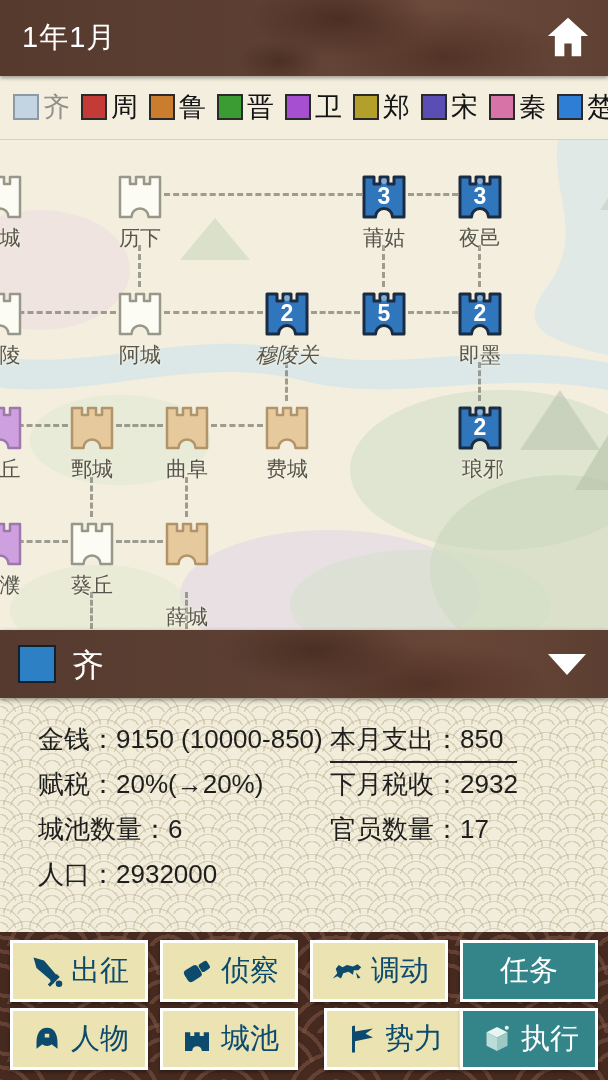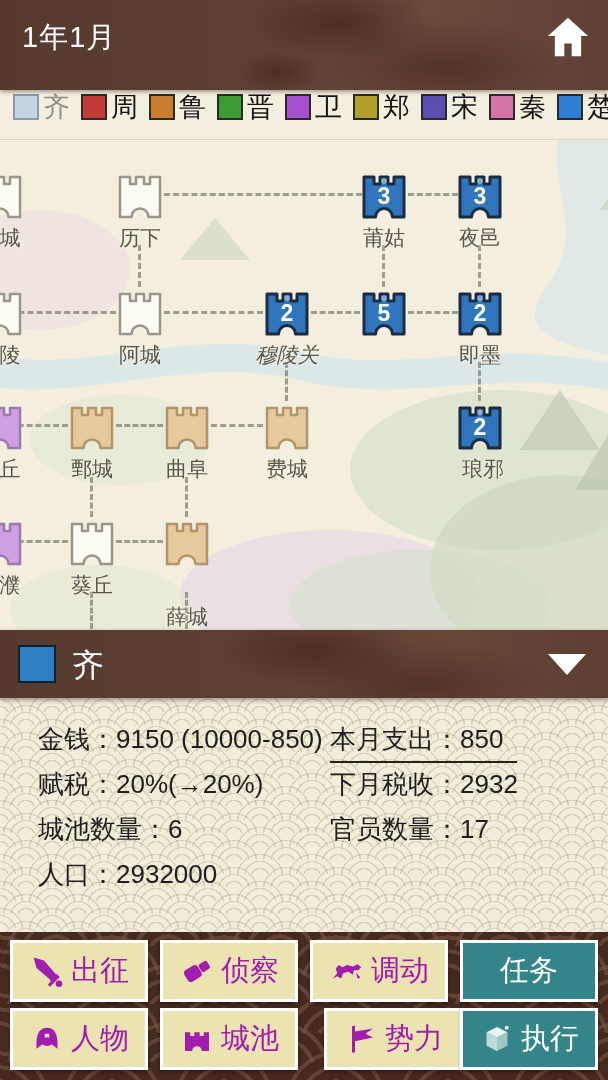--- a/index.html
+++ b/index.html
@@ -1,20 +1,20 @@
 <!DOCTYPE html>
 <html><head>
 <meta charset="utf-8">
 <style>
   html,body{margin:0;padding:0;}
   body{font-family:"Liberation Sans","DejaVu Sans",sans-serif;}
   #app{position:relative;width:608px;height:1080px;overflow:hidden;background:#40271f;}
 
   
-  #top-bar{position:absolute;left:0;top:0;width:608px;height:90px;
+  #top-bar{position:absolute;left:0;top:0;width:608px;height:76px;
     background:
       radial-gradient(ellipse 130px 55px at 56% 25%, rgba(56,28,18,.55), transparent 70%),
       radial-gradient(ellipse 170px 70px at 73% 75%, rgba(56,28,18,.5), transparent 70%),
       radial-gradient(ellipse 60px 30px at 46% 80%, rgba(56,28,18,.45), transparent 70%),
       linear-gradient(90deg,#553a2d,#5d4033 45%,#6c4b3c 70%,#5f4134);
     box-shadow:0 2px 4px rgba(0,0,0,.35);z-index:5;}
   #top-bar .title{position:absolute;left:22px;top:18px;font-size:29px;color:#fff;letter-spacing:1px;}
   #home-btn{position:absolute;right:18px;top:16px;width:44px;height:42px;cursor:pointer;}
 
   
@@ -63,21 +63,21 @@
   .stat-row.u{border-bottom:2px solid #222;padding-bottom:4px;padding-right:14px;}
 
   
   #actions{position:absolute;left:0;top:932px;width:608px;height:148px;
     background-color:#46291f;
     background-image:
       radial-gradient(circle 58px at 50% 118%, rgba(0,0,0,0) 18px, rgba(123,86,68,.55) 18px, rgba(123,86,68,.55) 22px, rgba(0,0,0,0) 22px, rgba(0,0,0,0) 32px, rgba(123,86,68,.55) 32px, rgba(123,86,68,.55) 36px, rgba(0,0,0,0) 36px, rgba(0,0,0,0) 46px, rgba(123,86,68,.55) 46px, rgba(123,86,68,.55) 50px, rgba(0,0,0,0) 50px),
       radial-gradient(circle 58px at 50% 118%, rgba(0,0,0,0) 18px, rgba(123,86,68,.55) 18px, rgba(123,86,68,.55) 22px, rgba(0,0,0,0) 22px, rgba(0,0,0,0) 32px, rgba(123,86,68,.55) 32px, rgba(123,86,68,.55) 36px, rgba(0,0,0,0) 36px, rgba(0,0,0,0) 46px, rgba(123,86,68,.55) 46px, rgba(123,86,68,.55) 50px, rgba(0,0,0,0) 50px);
     background-size:112px 58px;background-position:0 14px,56px 43px;}
   .action-btn{position:absolute;width:138px;height:62px;border:3px solid #fff;box-sizing:border-box;
-    background:#ebe4b2;color:#a21caf;display:flex;align-items:center;justify-content:center;
+    background:#ebe4b2;color:#0c4a6e;display:flex;align-items:center;justify-content:center;
     font-size:29px;cursor:pointer;box-shadow:0 2px 3px rgba(0,0,0,.35);}
   .action-btn .icon{width:36px;height:36px;margin-right:6px;flex:0 0 auto;}
   .action-btn.teal{background:#33858a;color:#fff;}
 </style>
 </head>
 <body>
 
 <div id="app">
 
   <div id="top-bar">

